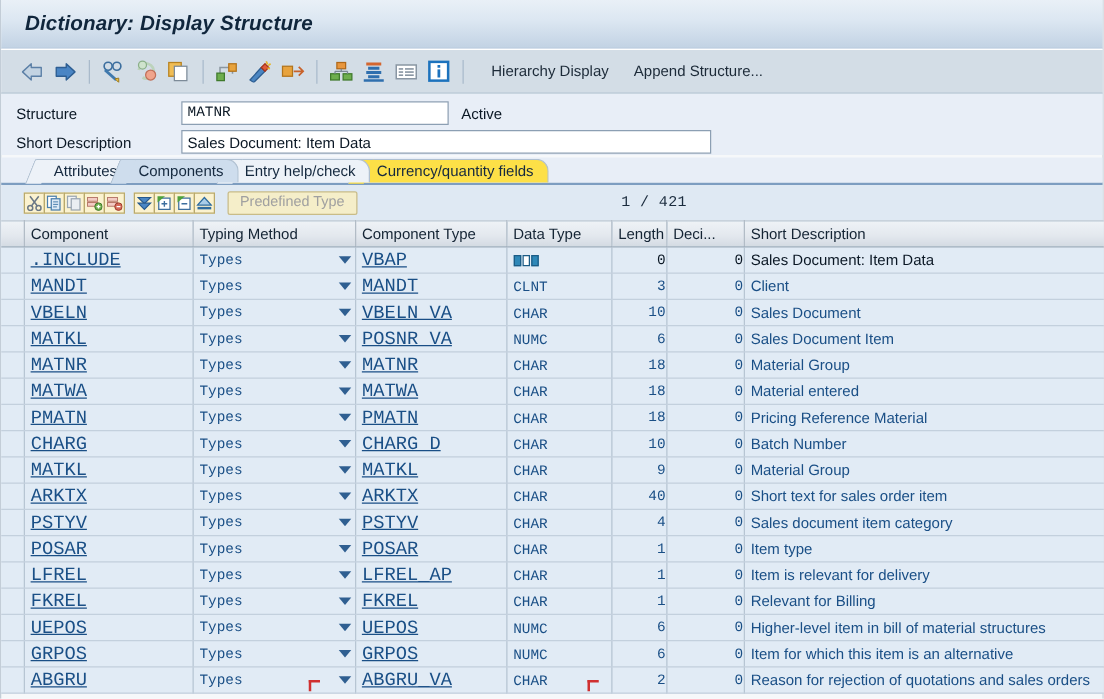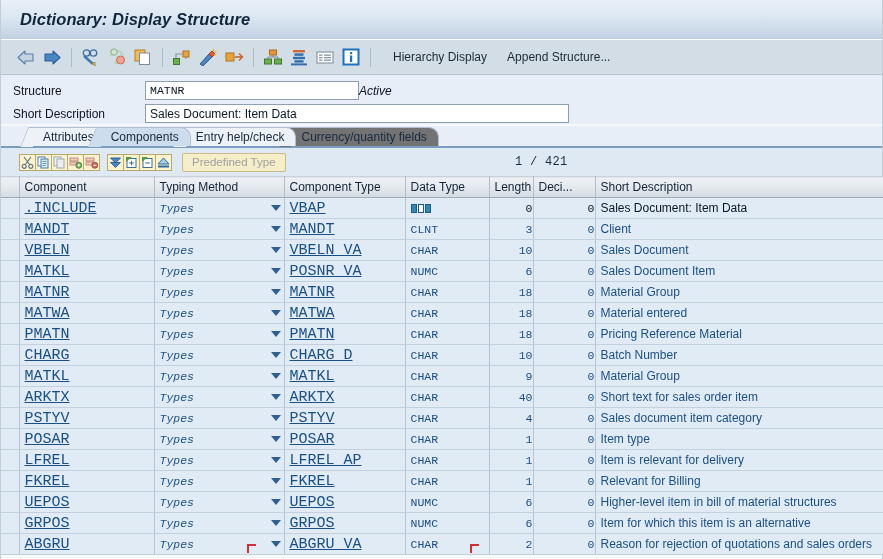--- a/index.html
+++ b/index.html
@@ -112,24 +112,23 @@
     font-size: 11.5px;
     color: #0a1724;
   }
   .finput.structure { width: 214px; }
   .finput.desc {
     width: 424px;
     font-family: "Liberation Sans", sans-serif;
     font-size: 12px;
   }
   .fstatus {
-    margin-left: 0;
+    margin-left: 10px;
     font-size: 12px;
     color: #0a1724;
-    font-style: italic;
   }
 
   
   .tabstrip {
     display: flex;
     align-items: flex-end;
     height: 20px;
     padding-left: 30px;
     background: #e8eef7;
     position: relative;
@@ -165,21 +164,21 @@
     border-radius: 2px 0 0 0;
     z-index: -1;
   }
   .tab.active {
     background: #cedded;
     font-weight: normal;
     z-index: 4;
   }
   .tab:nth-child(1) { background: #edf2f8; z-index: 3; }
   .tab:nth-child(3) { background: #edf2f8; z-index: 2; }
-  .tab:nth-child(4) { background: #737373; z-index: 1; }
+  .tab:nth-child(4) { background: #fde047; z-index: 1; }
 
   .tab-underline {
     height: 2px;
     background: #7d9dc0;
     margin: 0;
   }
 
   
   .panel {
     background: #dfe9f3;
@@ -213,21 +212,21 @@
     padding: 0 9px;
     background: #f5eec9;
     border: 1px solid #c9bc88;
     border-radius: 2px;
     font-size: 11.5px;
     color: #a0a0a0;
     box-sizing: border-box;
   }
   .counter {
     position: absolute;
-    left: 514px;
+    left: 496px;
     font-family: "Liberation Mono", monospace;
     font-size: 12px;
     color: #1a2b3d;
     letter-spacing: .3px;
   }
 
   
   table.grid {
     border-collapse: collapse;
     width: 883px;
@@ -290,21 +289,20 @@
   td.desc { color: #1a4f86; font-family: "Liberation Sans", sans-serif; font-size: 12px; }
   td.desc.black { color: #0a1724; }
   td.num.black { color: #0a1724; }
 
   .typing-cell {
     display: flex;
     align-items: center;
     justify-content: space-between;
     height: 100%;
     padding-right: 3px;
-    font-style: italic;
   }
   .caret-down {
     width: 0; height: 0;
     border-left: 5px solid transparent;
     border-right: 5px solid transparent;
     border-top: 6px solid #2f5f91;
   }
   .struct-icon {
     display: inline-flex;
     align-items: center;

